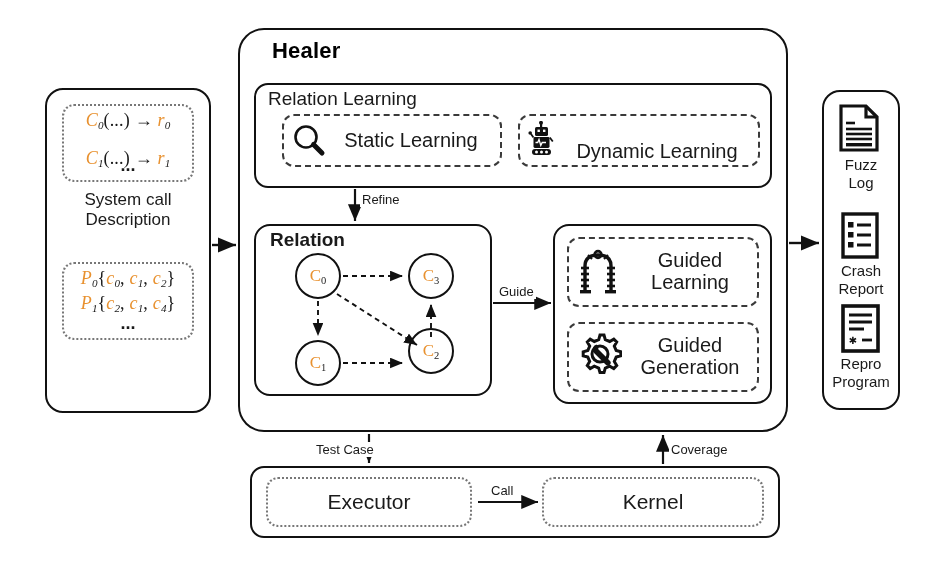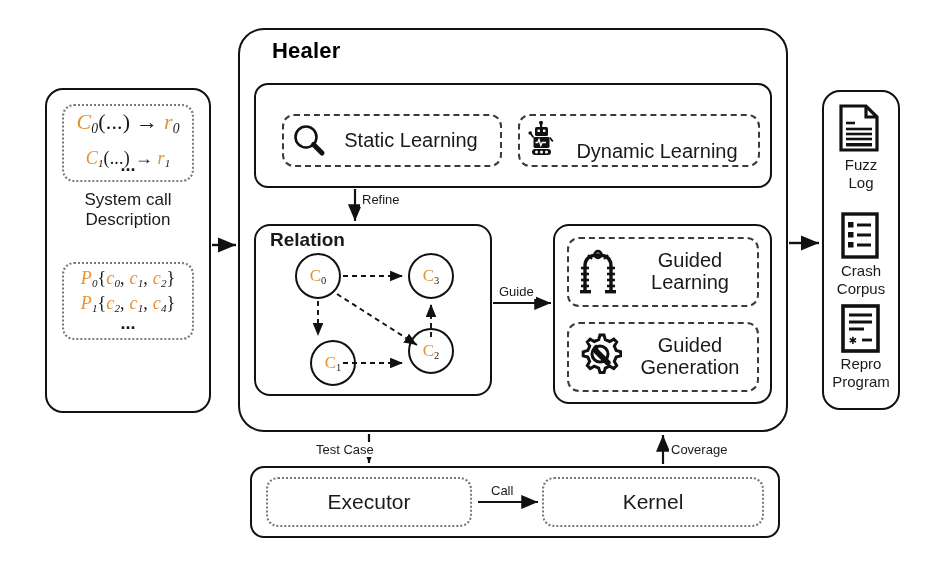--- a/index.html
+++ b/index.html
@@ -130,21 +130,21 @@
 </style>
 </head>
 <body>
 
 <div id="canvas">
 
   <div class="box" style="left:45px; top:88px; width:166px; height:325px;"></div>
 
   <div class="dotted" style="left:62px; top:104px; width:132px; height:78px;"></div>
 
-  <div class="label math" style="left:62px; top:110px; width:132px; font-size:22px;">
+  <div class="label math" style="left:62px; top:110px; width:132px; font-size:18px;">
     <span>C<sub>0</sub><span class="pl">(...) → </span>r<sub>0</sub></span>
   </div>
   <div class="label math" style="left:62px; top:148px; width:132px; font-size:18px;">
     <span>C<sub>1</sub><span class="pl">(...) → </span>r<sub>1</sub></span>
   </div>
   <div class="label" style="left:62px; top:155px; width:132px; font-size:18px; font-weight:bold; color:#1a1a1a;">...</div>
 
   <div class="small-cap" style="left:52px; top:190px; width:152px; font-size:17px;">
     <div>System call</div>
     <div>Description</div>
@@ -160,20 +160,21 @@
   </div>
   <div class="label" style="left:62px; top:313px; width:132px; font-size:18px; font-weight:bold; color:#1a1a1a;">...</div>
 
 
   <div class="box" style="left:238px; top:28px; width:550px; height:404px; border-radius:26px;"></div>
 
   <div class="title-healer" style="left:272px; top:38px;">Healer</div>
 
   <div class="box" style="left:254px; top:83px; width:518px; height:105px; border-radius:14px; border-width:2px;"></div>
 
+  <div class="sect-title" style="left:268px; top:88px;">Relation Learning</div>
 
   <div class="dashed" style="left:282px; top:114px; width:220px; height:53px;"></div>
   <span class="icon" style="left:290px; top:122px;">
     <svg width="38" height="38" viewBox="0 0 38 38">
       <circle cx="16" cy="15" r="10.5" fill="none" stroke="#111" stroke-width="2.6"></circle>
       <line x1="23.5" y1="22.5" x2="32" y2="31" stroke="#111" stroke-width="5" stroke-linecap="round"></line>
     </svg>
   </span>
   <div class="item-text" style="left:328px; top:129px; width:166px;">Static Learning</div>
 
@@ -200,21 +201,21 @@
 
   <div class="box" style="left:254px; top:224px; width:238px; height:172px; border-radius:16px; border-width:2px;"></div>
   <div class="sect-title" style="left:270px; top:229px;font-weight:bold;">Relation</div>
 
   <div class="node" style="left:295px; top:253px;">
     <span>C<sub>0</sub></span>
   </div>
   <div class="node" style="left:408px; top:253px;">
     <span>C<sub>3</sub></span>
   </div>
-  <div class="node" style="left:310px; top:340px;text-align:right;">
+  <div class="node" style="left:295px; top:340px;text-align:right;">
     <span>C<sub>1</sub></span>
   </div>
   <div class="node" style="left:408px; top:328px;">
     <span>C<sub>2</sub></span>
   </div>
 
   <div class="box" style="left:553px; top:224px; width:219px; height:180px; border-radius:16px; border-width:2px;"></div>
 
   <div class="dashed" style="left:567px; top:237px; width:192px; height:70px;"></div>
   <span class="icon" style="left:578px; top:248px;">
@@ -289,21 +290,21 @@
       <rect x="10" y="30" width="5.5" height="5.5" fill="#111"></rect>
       <g stroke="#111" stroke-width="3">
         <line x1="19" y1="13" x2="33" y2="13"></line>
         <line x1="19" y1="23" x2="33" y2="23"></line>
         <line x1="19" y1="33" x2="33" y2="33"></line>
       </g>
     </svg>
   </span>
   <div class="small-cap" style="left:822px; top:262px; width:78px;">
     <div>Crash</div>
-    <div>Corpus</div>
+    <div>Report</div>
   </div>
 
   <span class="icon" style="left:839px; top:304px;">
     <svg width="44" height="50" viewBox="0 0 44 50">
       <rect x="4" y="2" width="35" height="45" fill="#fff" stroke="#111" stroke-width="3.6"></rect>
       <g stroke="#111" stroke-width="3">
         <line x1="10" y1="11" x2="33" y2="11"></line>
         <line x1="10" y1="18" x2="33" y2="18"></line>
         <line x1="10" y1="25" x2="25" y2="25"></line>
       </g>

